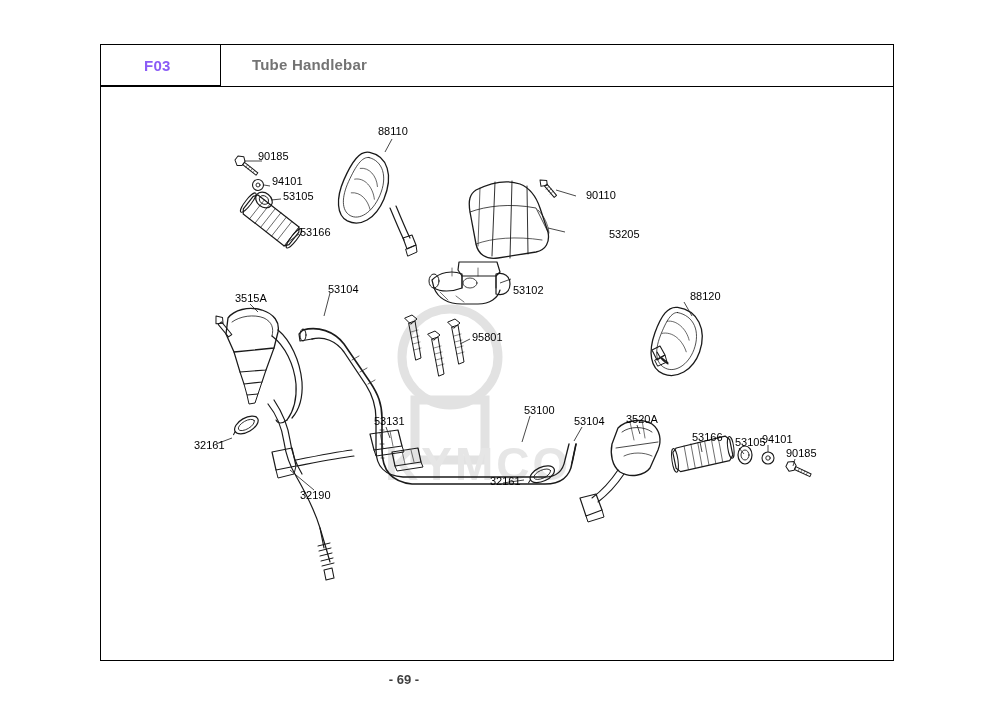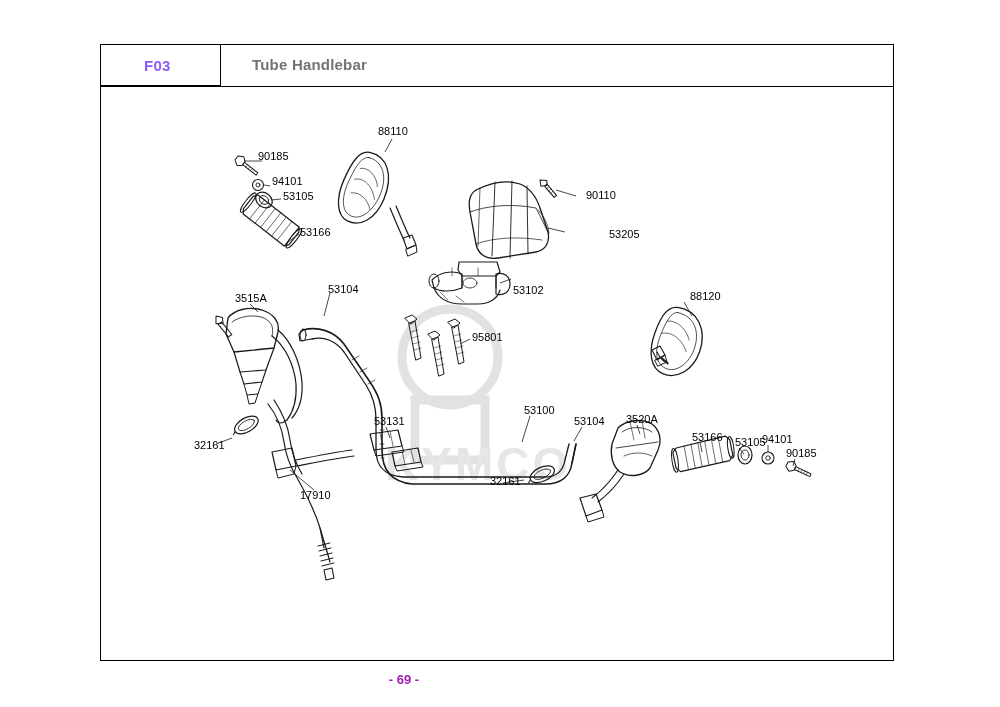--- a/index.html
+++ b/index.html
@@ -62,21 +62,21 @@
     background: #000;
   }
   .page-number {
     position: absolute;
     left: 0;
     top: 672px;
     width: 808px;
     text-align: center;
     font-size: 13px;
     font-weight: bold;
-    color: #a21caf;
+    color: #404040;
   }
   
   .watermark {
     position: absolute;
     left: 355px;
     top: 295px;
     width: 290px;
     height: 200px;
     pointer-events: none;
   }
@@ -350,15 +350,15 @@
   <div class="lbl" style="left:374px;top:415px;">53131</div>
   <div class="lbl" style="left:524px;top:404px;">53100</div>
   <div class="lbl" style="left:574px;top:415px;">53104</div>
   <div class="lbl" style="left:626px;top:413px;">3520A</div>
   <div class="lbl" style="left:692px;top:431px;">53166</div>
   <div class="lbl" style="left:735px;top:436px;">53105</div>
   <div class="lbl" style="left:762px;top:433px;">94101</div>
   <div class="lbl" style="left:786px;top:447px;">90185</div>
   <div class="lbl" style="left:194px;top:439px;">32161</div>
   <div class="lbl" style="left:490px;top:475px;">32161</div>
-  <div class="lbl" style="left:300px;top:489px;">17910</div>
+  <div class="lbl" style="left:300px;top:489px;">32190</div>
 
 </div>
 
 </body></html>

